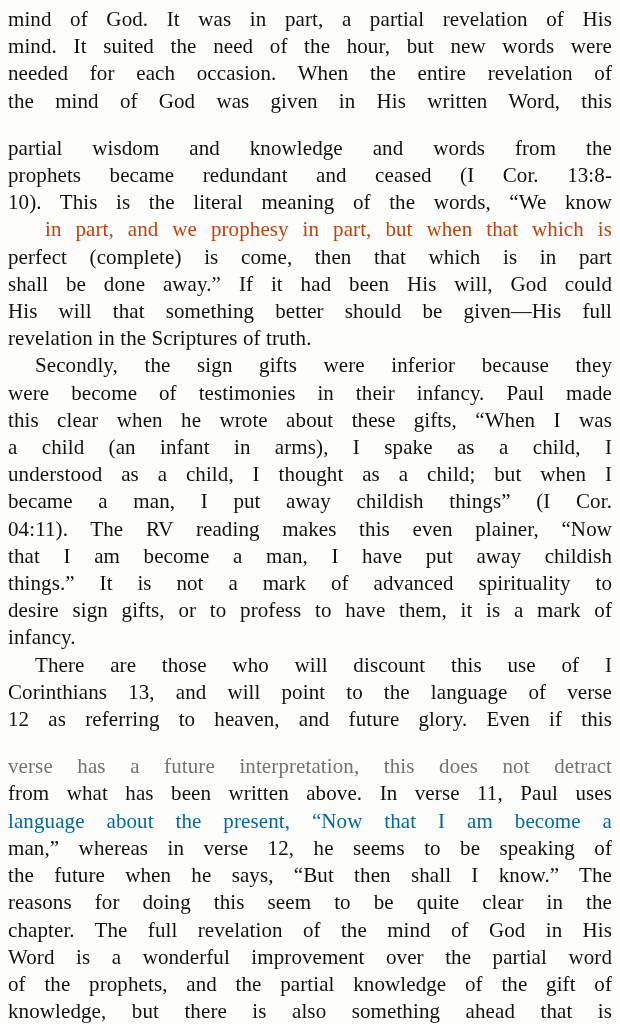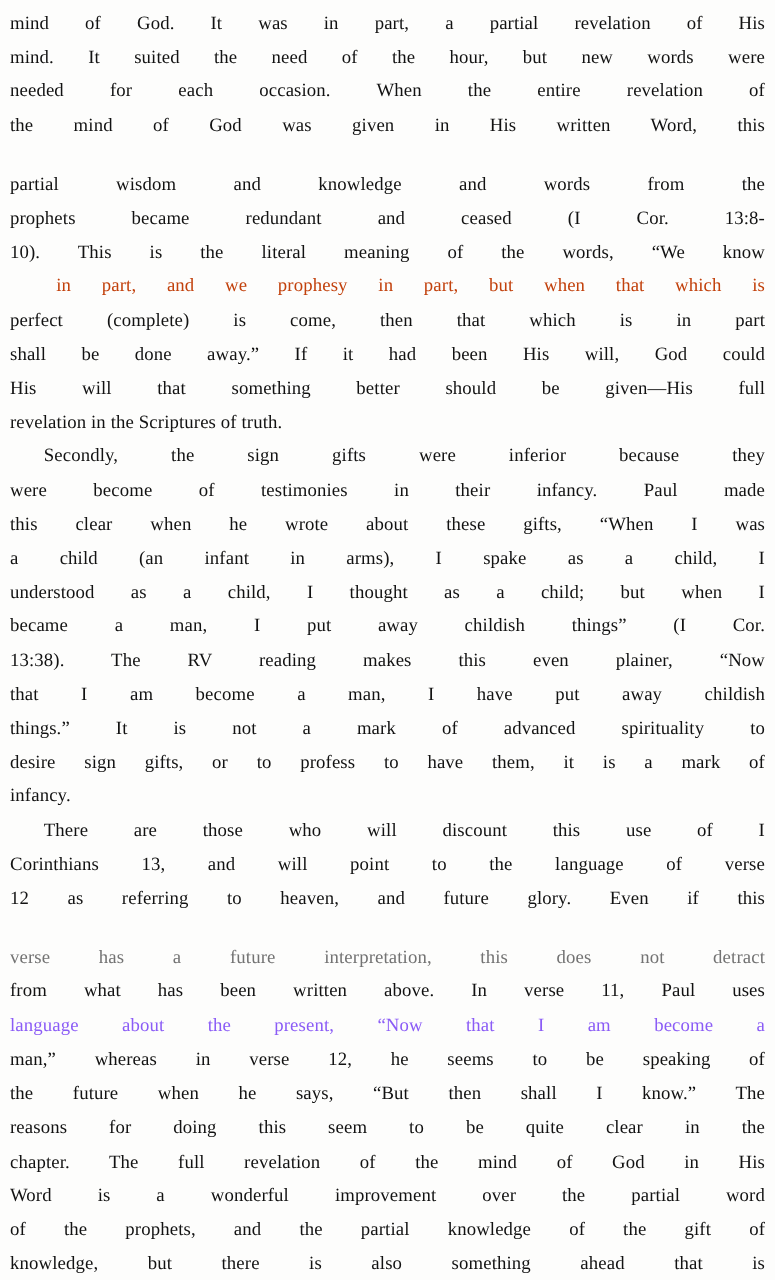--- a/index.html
+++ b/index.html
@@ -14,21 +14,21 @@
     box-sizing: border-box;
     padding: 6px 8px 0 8px;
     background: #fdfdfc;
     overflow: hidden;
   }
   .paragraph {
     margin: 0;
   }
   .line {
     font-family: "Liberation Serif", serif;
-    font-size: 15px;
+    font-size: 21px;
     line-height: 27.2px;
     color: #121212;
     text-align: justify;
     text-align-last: justify;
     letter-spacing: 0.1px;
   }
   .line.indent {
     text-indent: 27px;
   }
   .line.last {
@@ -54,33 +54,33 @@
         <div class="line" style="color: rgb(18, 18, 18);">His will that something better should be given—His full</div>
         <div class="line last" style="color: rgb(18, 18, 18);">revelation in the Scriptures of truth.</div>
       </div>
       <div class="paragraph">
         <div class="line indent" style="color: rgb(18, 18, 18);">Secondly, the sign gifts were inferior because they</div>
         <div class="line" style="color: rgb(18, 18, 18);">were become of testimonies in their infancy. Paul made</div>
         <div class="line" style="color: rgb(18, 18, 18);">this clear when he wrote about these gifts, “When I was</div>
         <div class="line" style="color: rgb(18, 18, 18);">a child (an infant in arms), I spake as a child, I</div>
         <div class="line" style="color: rgb(18, 18, 18);">understood as a child, I thought as a child; but when I</div>
         <div class="line" style="color: rgb(18, 18, 18);">became a man, I put away childish things” (I Cor.</div>
-        <div class="line" style="color: rgb(18, 18, 18);">13:38). The RV reading makes this even plainer, “Now</div>
+        <div class="line" style="color: rgb(18, 18, 18);">04:11). The RV reading makes this even plainer, “Now</div>
         <div class="line" style="color: rgb(18, 18, 18);">that I am become a man, I have put away childish</div>
         <div class="line" style="color: rgb(18, 18, 18);">things.” It is not a mark of advanced spirituality to</div>
         <div class="line" style="color: rgb(18, 18, 18);">desire sign gifts, or to profess to have them, it is a mark of</div>
         <div class="line last" style="color: rgb(18, 18, 18);">infancy.</div>
       </div>
       <div class="paragraph">
         <div class="line indent" style="color: rgb(18, 18, 18);">There are those who will discount this use of I</div>
         <div class="line" style="color: rgb(18, 18, 18);">Corinthians 13, and will point to the language of verse</div>
         <div class="line" style="color: rgb(18, 18, 18);">12 as referring to heaven, and future glory. Even if this</div>
         <div class="line" style="color: #737373; margin-top: 20px;">verse has a future interpretation, this does not detract</div>
         <div class="line" style="color: rgb(18, 18, 18);">from what has been written above. In verse 11, Paul uses</div>
-        <div class="line" style="color: #8b5cf6;">language about the present, “Now that I am become a</div>
+        <div class="line" style="color: #0369a1;">language about the present, “Now that I am become a</div>
         <div class="line" style="color: rgb(18, 18, 18);">man,” whereas in verse 12, he seems to be speaking of</div>
         <div class="line" style="color: rgb(18, 18, 18);">the future when he says, “But then shall I know.” The</div>
         <div class="line" style="color: rgb(18, 18, 18);">reasons for doing this seem to be quite clear in the</div>
         <div class="line" style="color: rgb(18, 18, 18);">chapter. The full revelation of the mind of God in His</div>
         <div class="line" style="color: rgb(18, 18, 18);">Word is a wonderful improvement over the partial word</div>
         <div class="line" style="color: rgb(18, 18, 18);">of the prophets, and the partial knowledge of the gift of</div>
         <div class="line" style="color: rgb(18, 18, 18);">knowledge, but there is also something ahead that is</div>
       </div>
     </div>
 </div>

